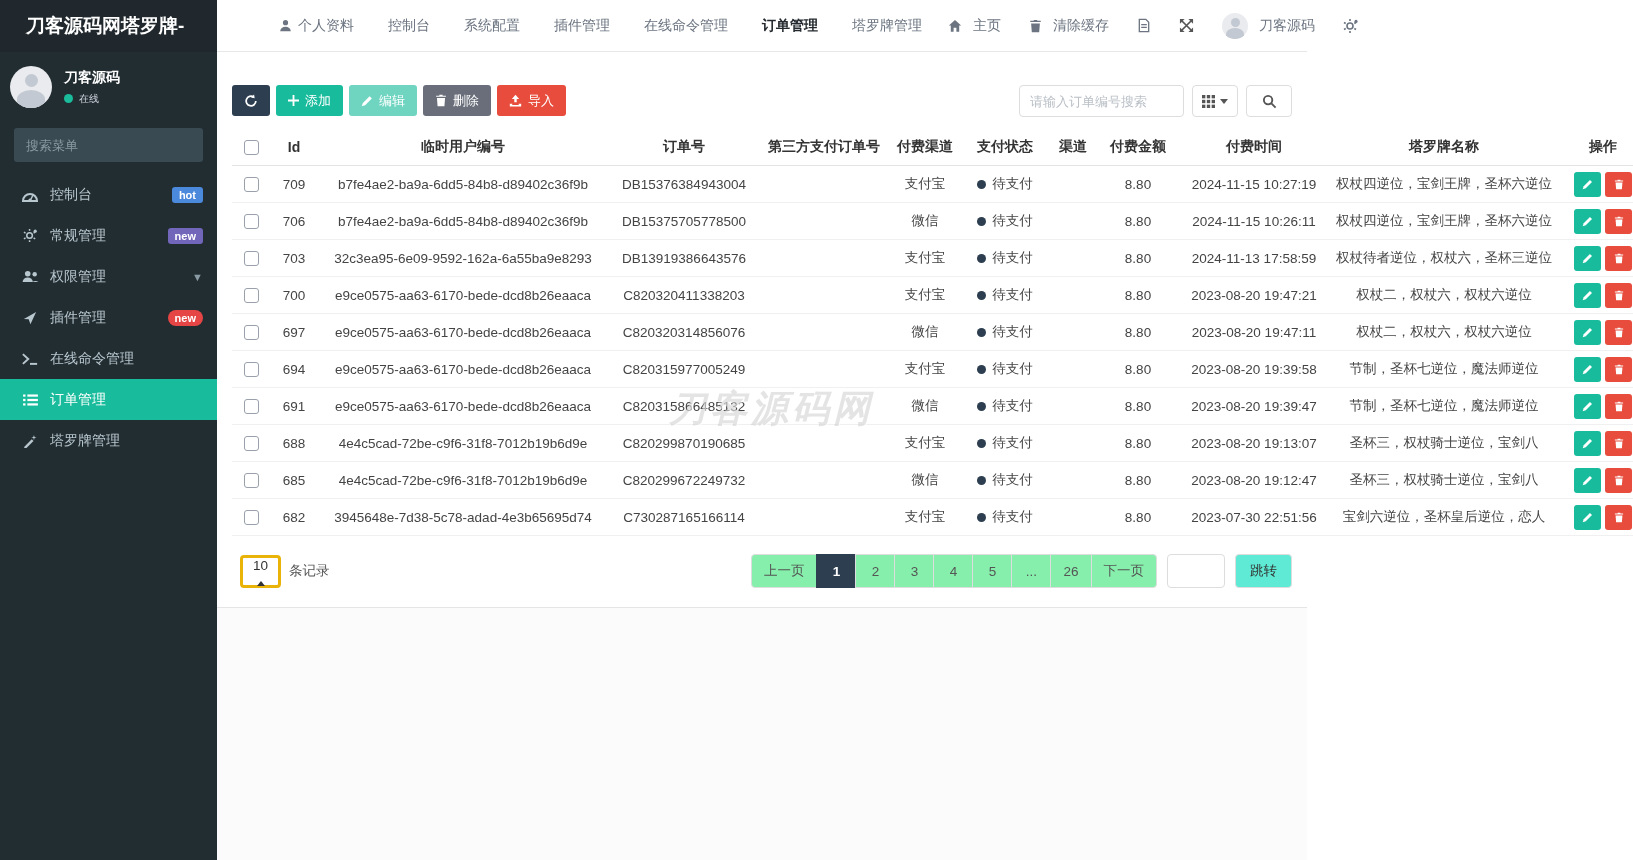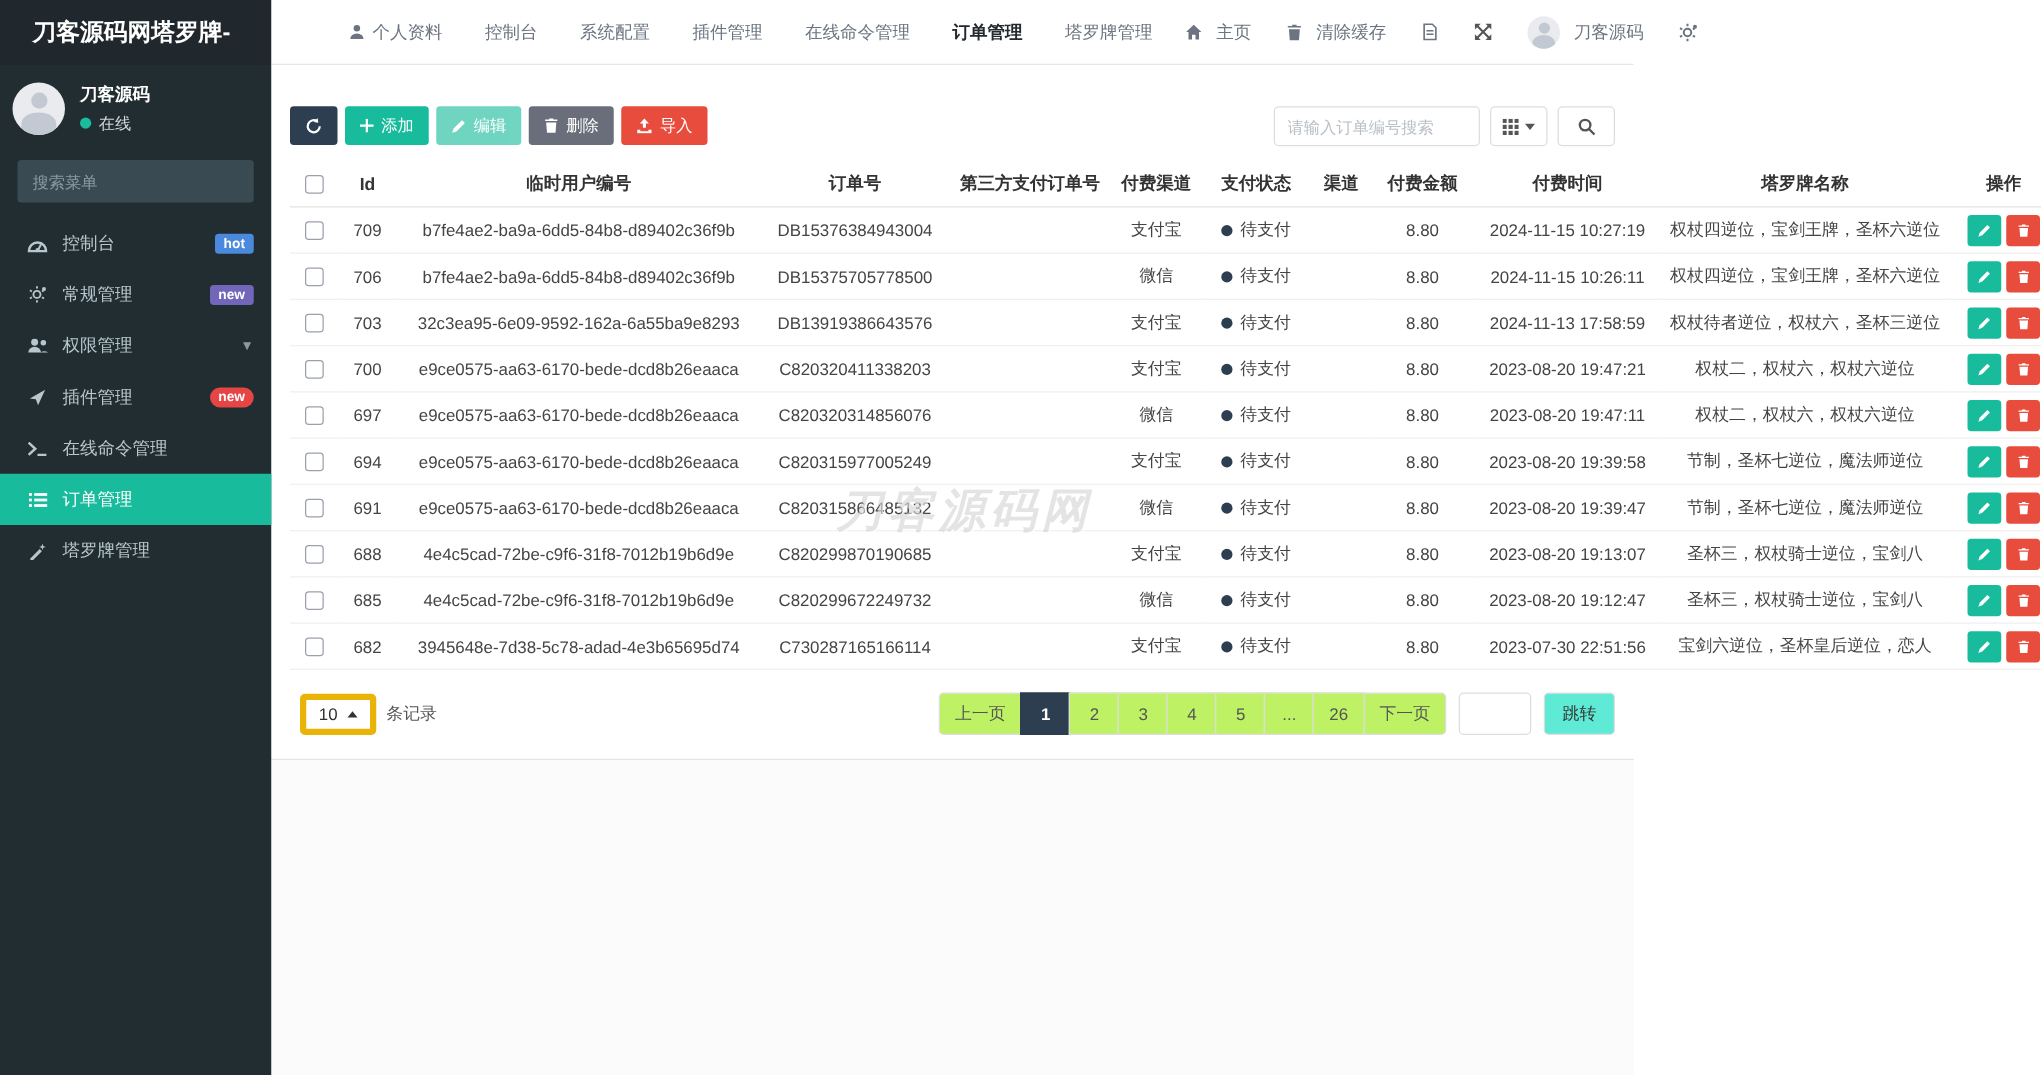--- a/index.html
+++ b/index.html
@@ -24,21 +24,21 @@
   .avatar-sm::after { content:""; position:absolute; left:50%; top:15px; width:18px; height:12px; margin-left:-9px; border-radius:50% 50% 0 0; background:#c3c9d2;}
   svg.ic { display:inline-block; vertical-align:middle; }
 
   
   .sidebar { position:absolute; left:0; top:52px; width:217px; bottom:0; background:#222d32; z-index:3;}
   .user-panel { display:flex; align-items:center; gap:12px; padding:14px 10px 12px 10px; }
   .avatar-lg { width:42px; height:42px; border-radius:50%; background:#e9ebef; position:relative; overflow:hidden;}
   .avatar-lg::before { content:""; position:absolute; left:50%; top:8px; width:13px; height:13px; margin-left:-6.5px; border-radius:50%; background:#c3c9d2;}
   .avatar-lg::after { content:""; position:absolute; left:50%; top:24px; width:28px; height:18px; margin-left:-14px; border-radius:50% 50% 0 0; background:#c3c9d2;}
   .user-name { color:#fff; font-weight:bold; font-size:14px; margin-bottom:5px;}
-  .user-status { color:#d2d6de; font-size:13px; display:flex; align-items:center; gap:6px;}
+  .user-status { color:#d2d6de; font-size:10px; display:flex; align-items:center; gap:6px;}
   .dot-online { width:9px; height:9px; border-radius:50%; background:#1abc9c; display:inline-block;}
   .menu-search { margin:8px 14px 12px 14px; background:#3a4a52; border-radius:3px; height:34px; display:flex; align-items:center; padding:0 12px;}
   .menu-search input { flex:1; background:transparent; border:none; outline:none; color:#cfd8dc; font-size:13px; }
   .menu-search input::placeholder { color:#8a9aa3; }
   .side-menu { list-style:none; margin-top:4px;}
   .side-menu li { height:41px; display:flex; align-items:center; padding:0 14px 0 18px; color:#b8c7ce; cursor:pointer; font-size:14px;}
   .side-menu li.active { background:#18bc9c; color:#fff; }
   .side-menu .mi-icon { width:24px; text-align:center; margin-right:8px; display:flex; justify-content:center;}
   .side-menu .mi-label { flex:1; }
   .badge { font-size:11px; font-weight:bold; color:#fff; padding:2px 7px; border-radius:3px;}
@@ -75,25 +75,25 @@
   .status-dot { width:9px; height:9px; border-radius:50%; background:#2c3e50; display:inline-block;}
   .act-btn { display:inline-flex; align-items:center; justify-content:center; width:27px; height:25px; border:none; border-radius:3px; cursor:pointer; margin:0 2px; color:#fff;}
   .act-edit { background:#18bc9c; }
   .act-del { background:#e74c3c; }
 
   .watermark { position:absolute; left:452px; top:332px; font-size:37px; font-weight:bold; color:rgba(130,130,130,0.22);
                letter-spacing:4px; pointer-events:none; text-shadow:1px 1px 0 rgba(255,255,255,.6); font-style:italic;}
 
   
   .pagination-bar { display:flex; align-items:center; margin-top:18px; font-size:13.5px; color:#555;}
-  .page-size-box { display:inline-flex; align-items:center; gap:8px; border:5px solid #eab308; border-radius:4px; height:33px; padding:0 10px; margin:0 8px; cursor:pointer; color:#333;}
+  .page-size-box { display:inline-flex; align-items:center; gap:8px; border:3px solid #eab308; border-radius:4px; height:33px; padding:0 10px; margin:0 8px; cursor:pointer; color:#333;flex-direction:column;}
   .pager { margin-left:auto; display:flex; align-items:center; }
   .pager ul { list-style:none; display:flex; }
   .pager li { min-width:40px; height:34px; display:flex; align-items:center; justify-content:center; border:1px solid #ddd; margin-left:-1px;
-              background:#bef264; color:#555; cursor:pointer; padding:0 12px; font-size:13.5px;}
+              background:#86efac; color:#555; cursor:pointer; padding:0 12px; font-size:13.5px;}
   .pager li:first-child { border-radius:4px 0 0 4px; margin-left:0;}
   .pager li:last-child { border-radius:0 4px 4px 0; }
   .pager li.active { background:#2c3e50; border-color:#2c3e50; color:#fff; font-weight:bold; }
   .jump-input { width:58px; height:34px; border:1px solid #ddd; border-radius:4px; margin-left:10px; outline:none; padding:0 8px; font-family:inherit;}
   .jump-btn { height:34px; border:1px solid #ddd; background:#5eead4; border-radius:4px; margin-left:10px; padding:0 14px; color:#333; cursor:pointer; font-size:13.5px; font-family:inherit;}
 </style>
 </head>
 <body>
 
 <div class="app">

